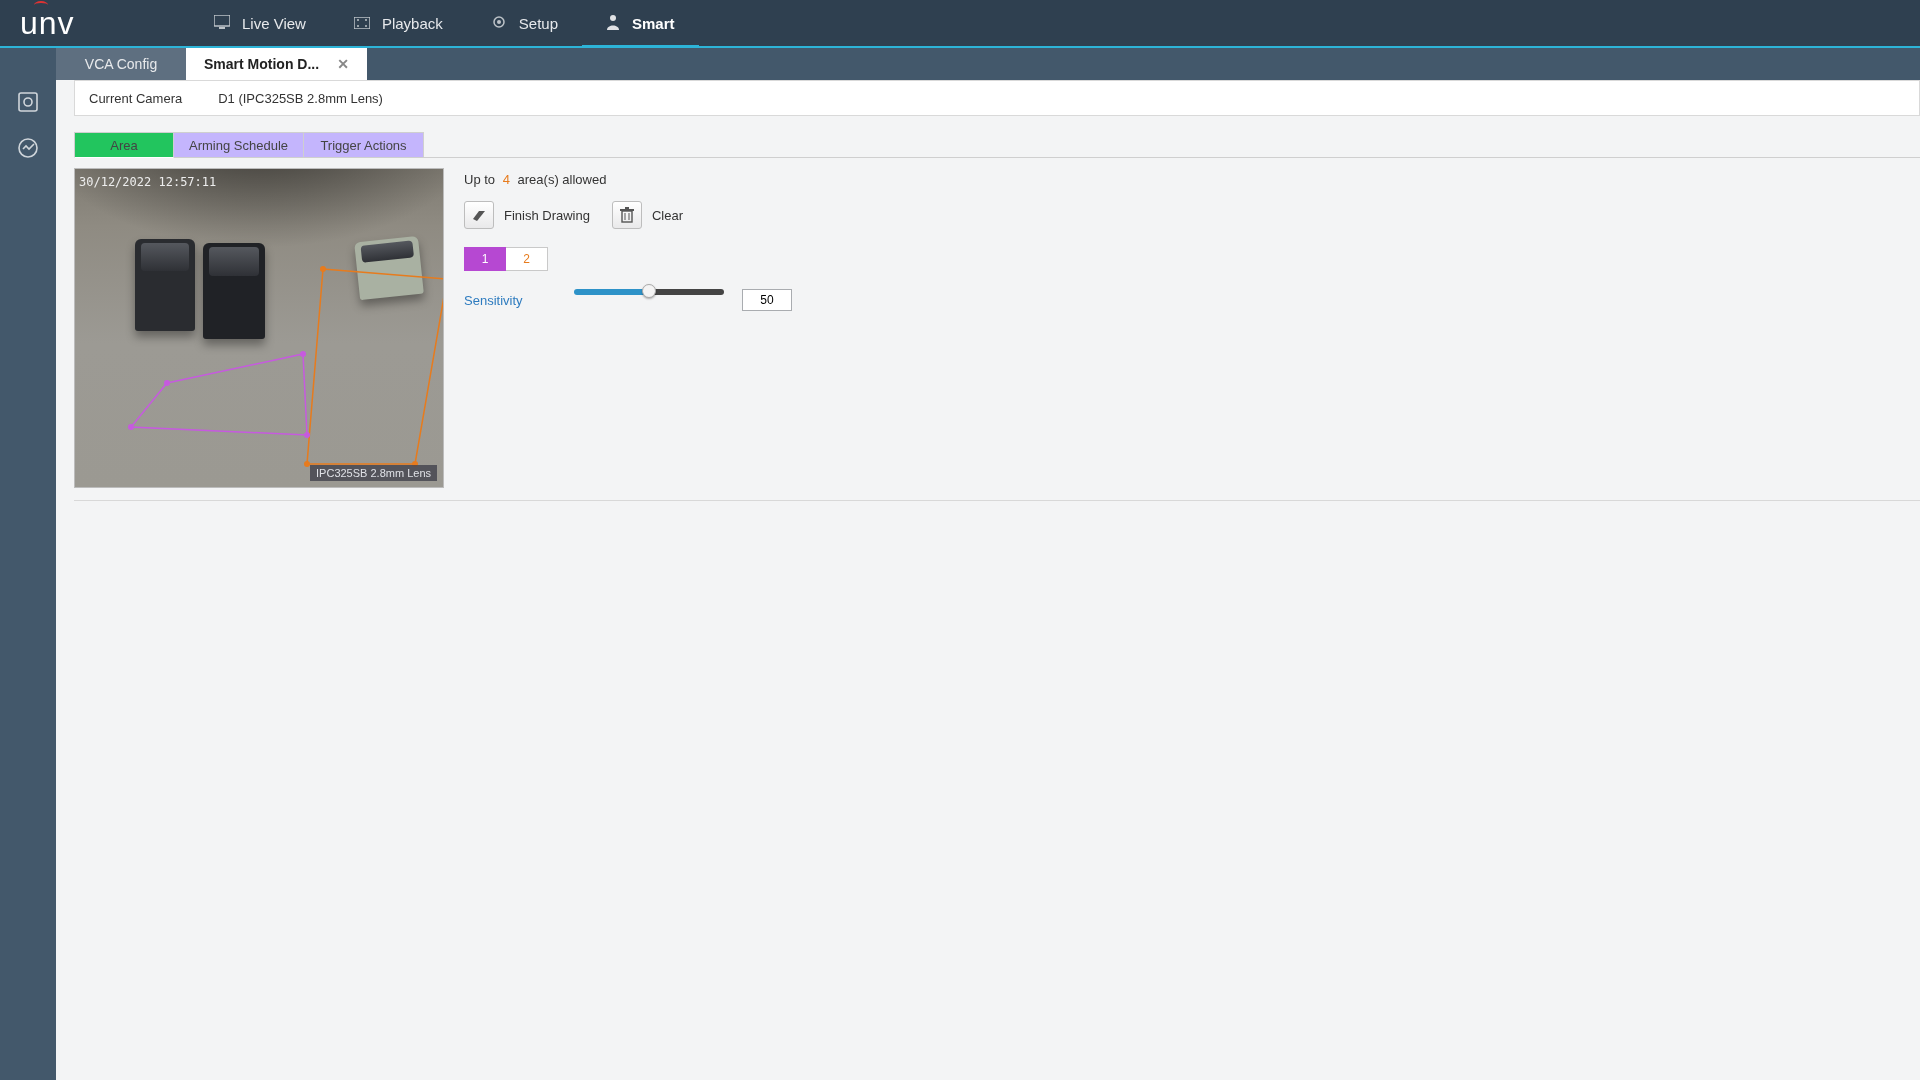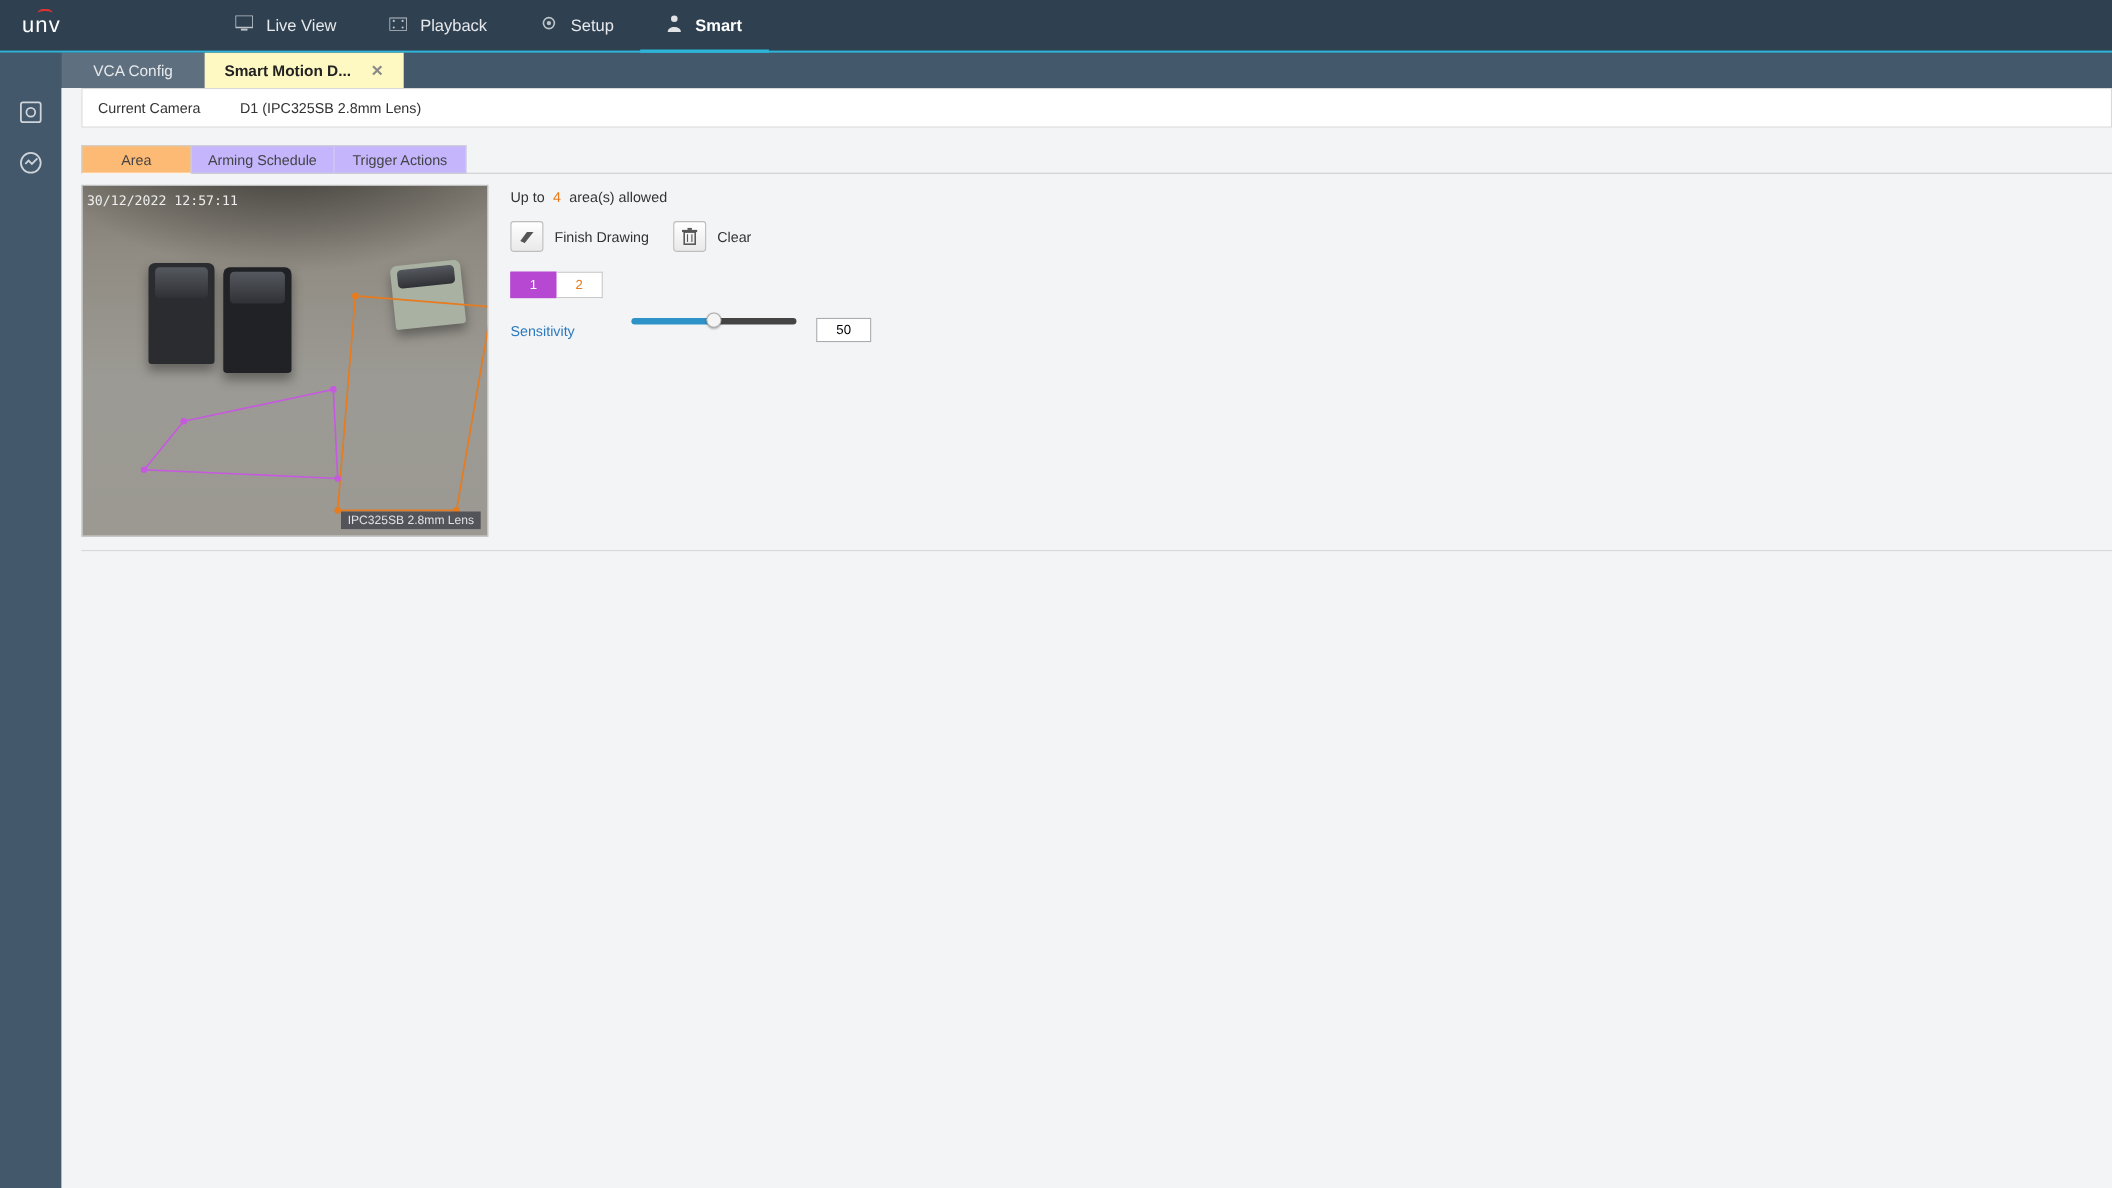--- a/index.html
+++ b/index.html
@@ -3,37 +3,37 @@
 <meta charset="utf-8">
 <style>
   * { box-sizing: border-box; margin: 0; padding: 0; }
   html, body { width: 1920px; height: 1080px; font-family: Arial, Helvetica, sans-serif; overflow: hidden; background:#f0f0f0; }
   
   .topnav {
     height: 48px; background:#2f4050; display:flex; align-items:center; color:#e7e9ec;
     border-bottom:2px solid #2db4d8;
   }
   .logo { width:120px; display:flex; align-items:center; justify-content:flex-start; padding-left:20px; }
-  .logo-text { font-size:20px; font-weight:400; letter-spacing:1px; color:#fff; position:relative; }
+  .logo-text { font-size:32px; font-weight:400; letter-spacing:1px; color:#fff; position:relative; }
   .logo-text::before { content:""; position:absolute; top:-4px; left:14px; width:14px; height:6px; border-top:2px solid #d33; border-radius:50% 50% 0 0; }
   .nav-items { display:flex; align-items:center; height:100%; margin-left:70px; }
   .nav-item { display:flex; align-items:center; height:100%; padding:0 24px; cursor:pointer; font-size:15px; position:relative; }
   .nav-item .icon { margin-right:12px; opacity:.85; }
   .nav-item.active { color:#fff; font-weight:600; }
   .nav-item.active::after { content:""; position:absolute; left:0; right:0; bottom:-2px; height:3px; background:#2db4d8; }
   
   .secondrow { display:flex; height:32px; background:#43586b; }
   .rail-spacer { width:56px; background:#43586b; }
   .tabs { display:flex; align-items:stretch; }
   .tab {
     min-width:130px; padding:0 18px; display:flex; align-items:center; justify-content:center;
     font-size:14px; color:#fff; background:#43586b; cursor:pointer; position:relative;
   }
   .tab.secondary { background:#5e6f80; color:#e8eaec; }
-  .tab.active { background:#fef9c3; color:#222; font-weight:600; }
+  .tab.active { background:#ffffff; color:#222; font-weight:600; }
   .tab .close { margin-left:18px; font-size:14px; color:#888; }
   
   .main { display:flex; height:calc(1080px - 48px - 32px); }
   .leftrail {
     width:56px; background:#43586b; display:flex; flex-direction:column; align-items:center;
     padding-top:10px; gap:22px;
   }
   .rail-icon { width:24px; height:24px; cursor:pointer; opacity:.9; }
   .content { flex:1; background:#f3f4f5; padding:0 0 8px 18px; }
   
@@ -42,21 +42,21 @@
     font-size:13px;
   }
   .camera-bar .lbl { color:#333; padding:0 22px 0 14px; }
   .camera-bar .val { color:#333; padding-left:14px; }
   
   .subtab-row { display:flex; margin-top:16px; }
   .subtab {
     width:100px; height:26px; display:flex; align-items:center; justify-content:center;
     background:#c4b5fd; color:#444; font-size:13px; cursor:pointer; border:1px solid #cfcfcf;
   }
-  .subtab.active { background:#fdba74; border-bottom:1px solid #fff; }
+  .subtab.active { background:#22c55e; border-bottom:1px solid #fff; }
   .subtab + .subtab { border-left:none; }
   .subtab-underline { height:1px; background:#cfcfcf; margin-top:-1px; }
   
   .panel-body { display:flex; margin-top:10px; }
   .preview {
     width:370px; height:320px; border:1px solid #bcbcbc; position:relative; overflow:hidden;
     background:linear-gradient(#7f7b72 0%, #8f8b82 18%, #9c9a94 55%, #9b9992 100%);
   }
   .preview .fisheye {
     position:absolute; top:-40px; left:-40px; right:-40px; height:120px;

